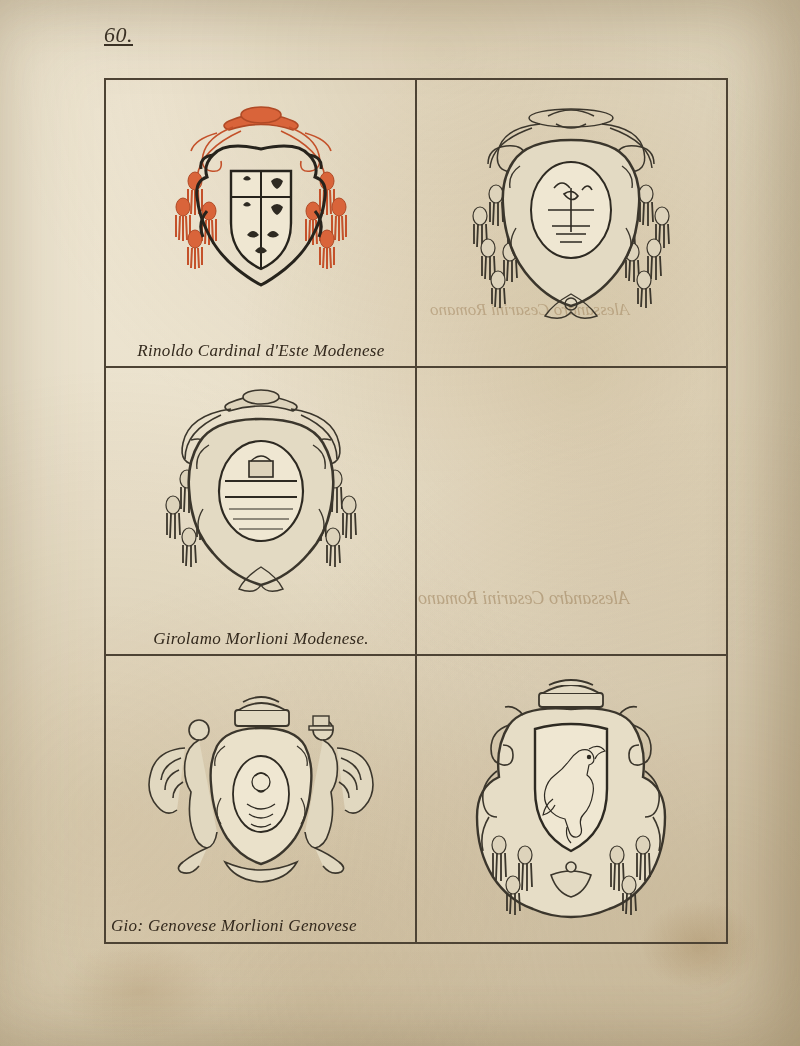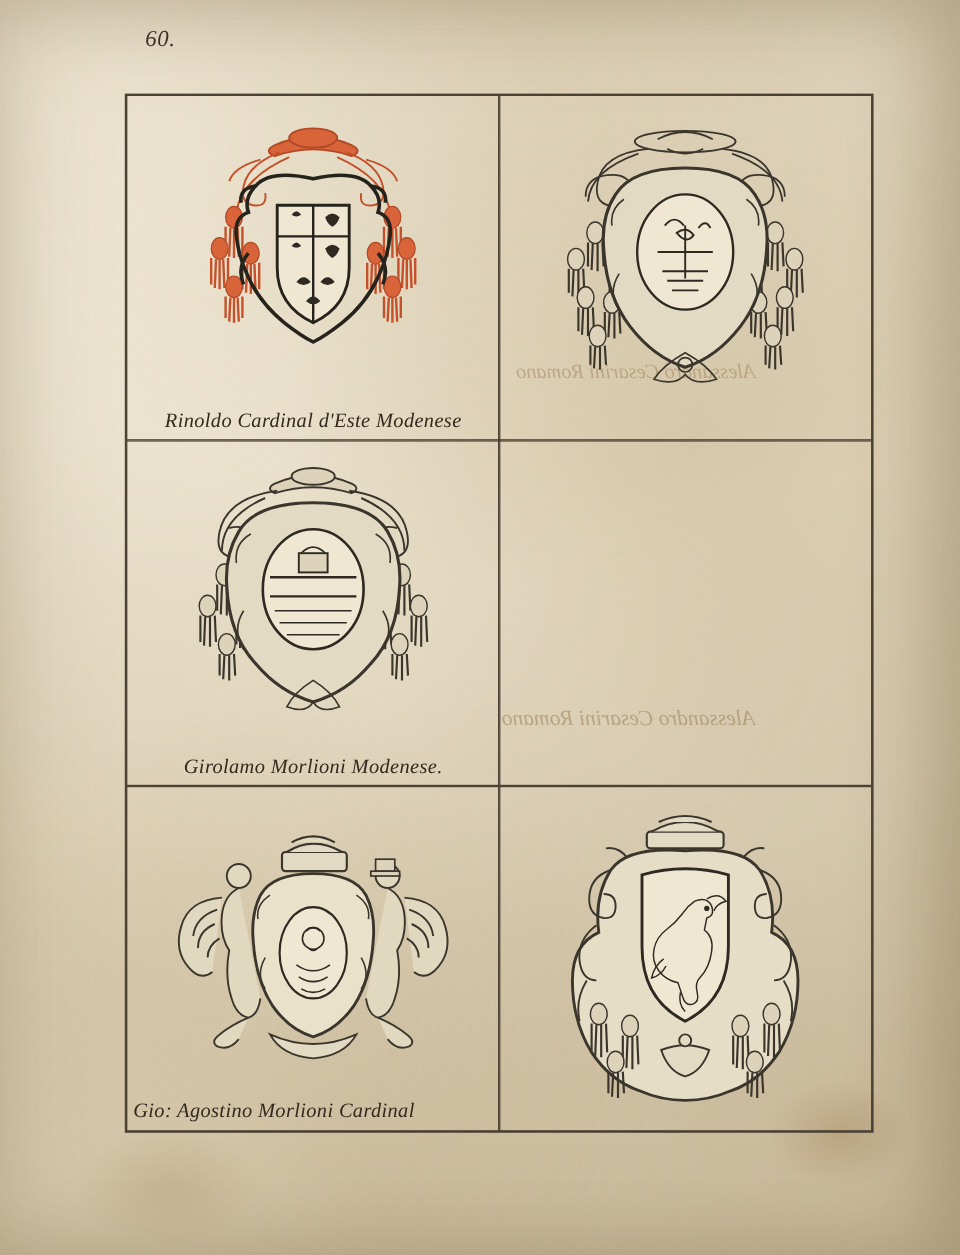--- a/index.html
+++ b/index.html
@@ -35,28 +35,29 @@
   .page:after {
     content: "";
     position: absolute;
     inset: 0;
     pointer-events: none;
     box-shadow: inset 0 0 90px rgba(120,96,58,0.28), inset -28px 0 60px rgba(110,88,52,0.22);
   }
 
   .folio {
     position: absolute;
-    left: 121px;
+    left: 104px;
     top: 22px;
     font-family: "Liberation Serif", serif;
-    font-size: 19px;
+    font-size: 22px;
     font-style: italic;
     color: #3b3125;
     letter-spacing: 0.5px;
     z-index: 6;
+    text-decoration: underline;
   }
 
   .grid {
     position: absolute;
     left: 104px;
     top: 78px;
     width: 620px;
     height: 862px;
     border: 2px solid #4d4334;
     display: grid;
@@ -423,21 +424,21 @@
               <path d="M134 104 q6 -6 12 0 M136 118 q4 4 8 0"></path>
               <path d="M126 132 q14 10 28 0 M128 142 q12 8 24 0 M130 152 q10 6 20 0"></path>
             </g>
           </g>
 
           <g fill="#e3dac3" stroke="#3b362c" stroke-width="1.6">
             <path d="M104 190 q36 16 72 0 q-10 18 -36 20 q-26 -2 -36 -20z"></path>
           </g>
         </svg>
       </div>
-      <div class="caption shift">Gio: Agostino Morlioni Cardinal</div>
+      <div class="caption shift">Gio: Genovese Morlioni Genovese</div>
     </div>
 
     <div class="cell">
       <div class="artwrap">
         <svg width="280" height="260" viewBox="0 0 280 260">
 
           <g fill="#e3dac3" stroke="#3b362c" stroke-width="1.8">
             <rect x="108" y="26" width="64" height="14" rx="3"></rect>
             <path d="M112 26 q28 -16 56 0"></path>
             <path d="M118 18 q22 -10 44 0"></path>

